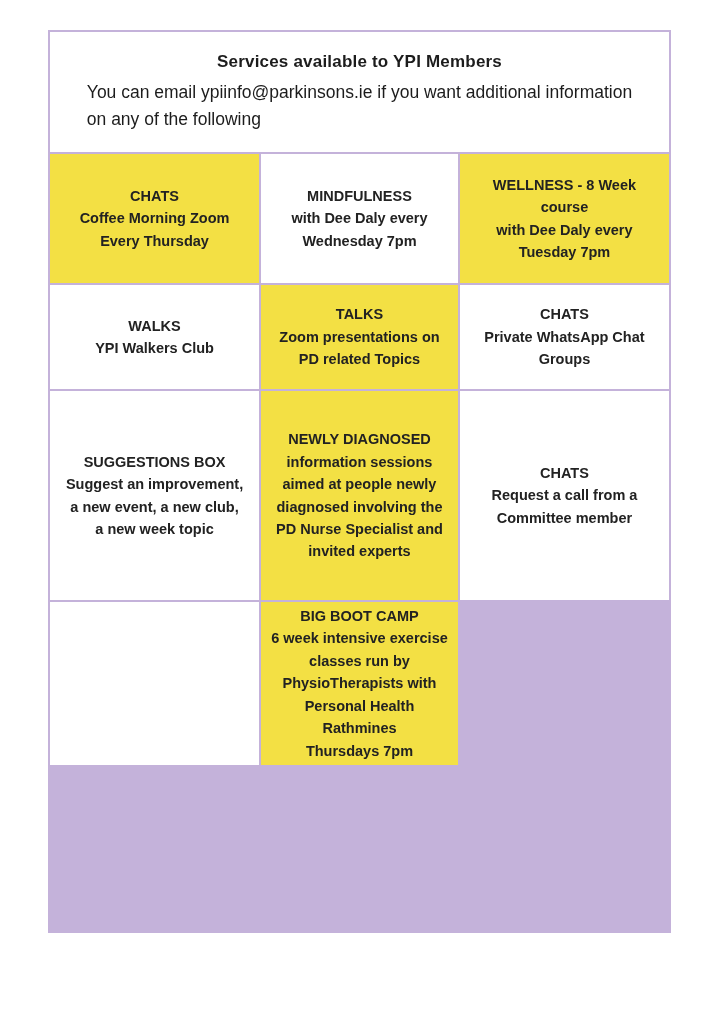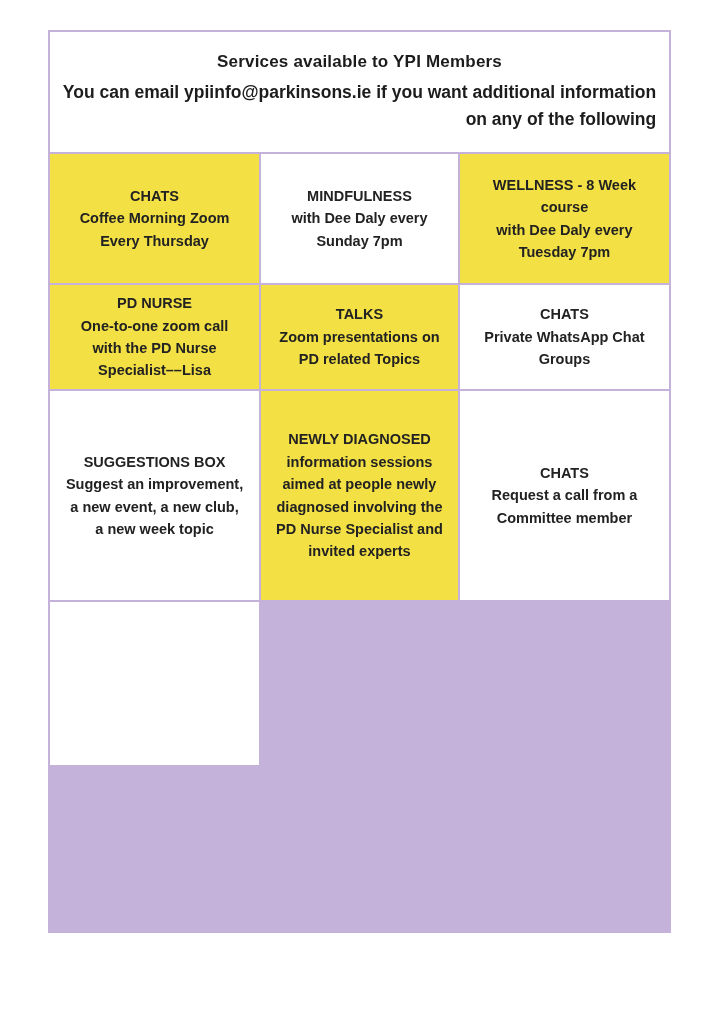--- a/index.html
+++ b/index.html
@@ -44,24 +44,23 @@
   }
   .title {
     font-weight: bold;
     font-size: 17px;
     color: #1c1c1c;
     letter-spacing: 0.2px;
   }
   .subtitle {
     font-size: 17.5px;
     color: #1c1c1c;
-    text-align: right;
+    text-align: left;
     white-space: pre-line;
     line-height: 1.5;
-    font-weight: bold;
   }
   .cell {
     display: flex;
     align-items: center;
     justify-content: center;
     text-align: center;
     white-space: pre-line;
     font-weight: bold;
     font-size: 14.5px;
     line-height: 1.55;
@@ -82,30 +81,28 @@
       <div class="title">Services available to YPI Members</div>
       <div class="subtitle">You can email ypiinfo@parkinsons.ie if you want additional information
 on any of the following</div>
     </div>
 
     <div class="cell" data-bg="yellow">CHATS
 Coffee Morning Zoom
 Every Thursday</div>
     <div class="cell" data-bg="white">MINDFULNESS
 with Dee Daly every
-Sunday 7pm</div>
+Wednesday 7pm</div>
     <div class="cell" data-bg="yellow">WELLNESS - 8 Week
 course
 with Dee Daly every
 Tuesday 7pm</div>
 
-    <div class="cell" data-bg="yellow">PD NURSE
-One-to-one zoom call
-with the PD Nurse
-Specialist––Lisa</div>
+    <div class="cell" data-bg="white">WALKS
+YPI Walkers Club</div>
 
     <div class="cell" data-bg="yellow">TALKS
 Zoom presentations on
 PD related Topics</div>
     <div class="cell" data-bg="white">CHATS
 Private WhatsApp Chat
 Groups</div>
 
     <div class="cell" data-bg="white">SUGGESTIONS BOX
 Suggest an improvement,
@@ -115,15 +112,22 @@
 information sessions
 aimed at people newly
 diagnosed involving the
 PD Nurse Specialist and
 invited experts</div>
     <div class="cell" data-bg="white">CHATS
 Request a call from a
 Committee member</div>
 
     <div class="cell" data-bg="white"></div>
+    <div class="cell" data-bg="yellow">BIG BOOT CAMP
+6 week intensive exercise
+classes run by
+PhysioTherapists with
+Personal Health
+Rathmines
+Thursdays 7pm</div>
 
   </div>
 </div>
 
 </body></html>

